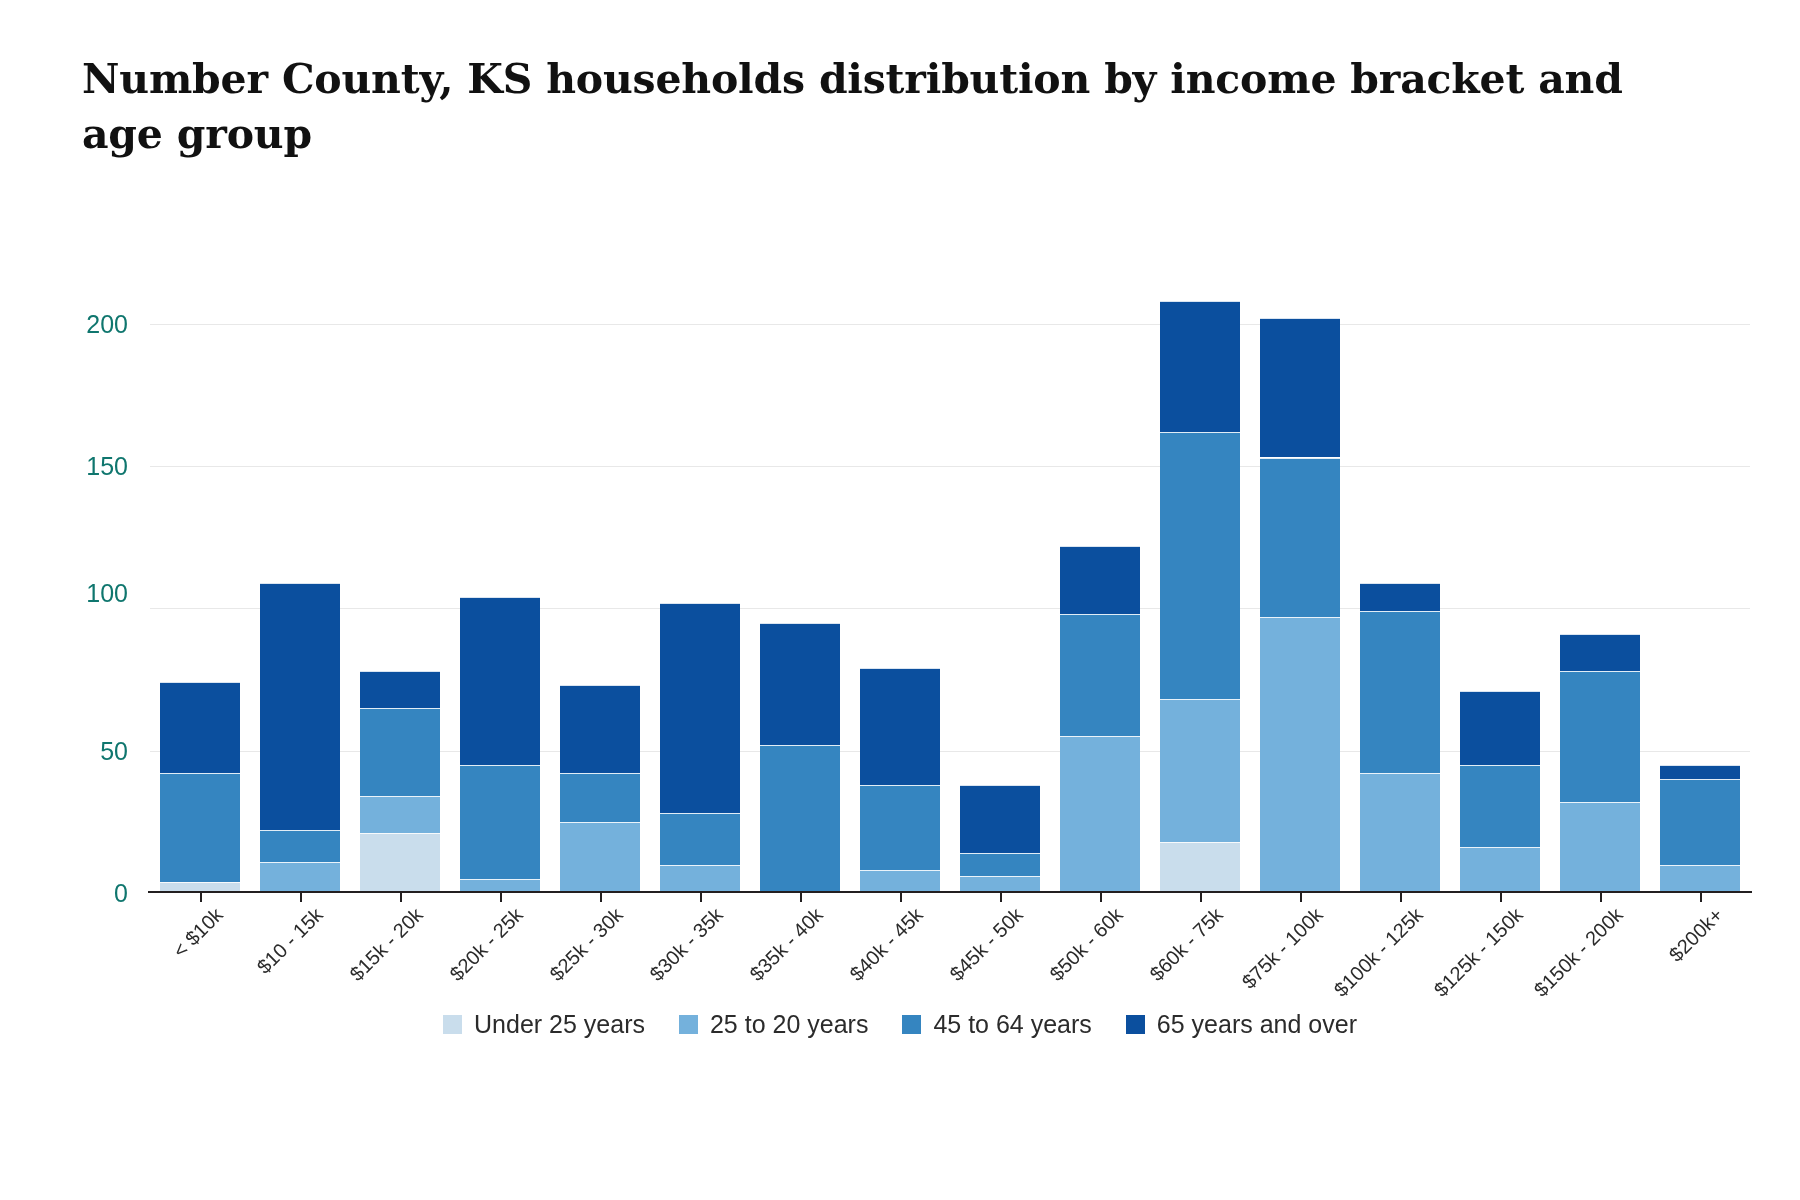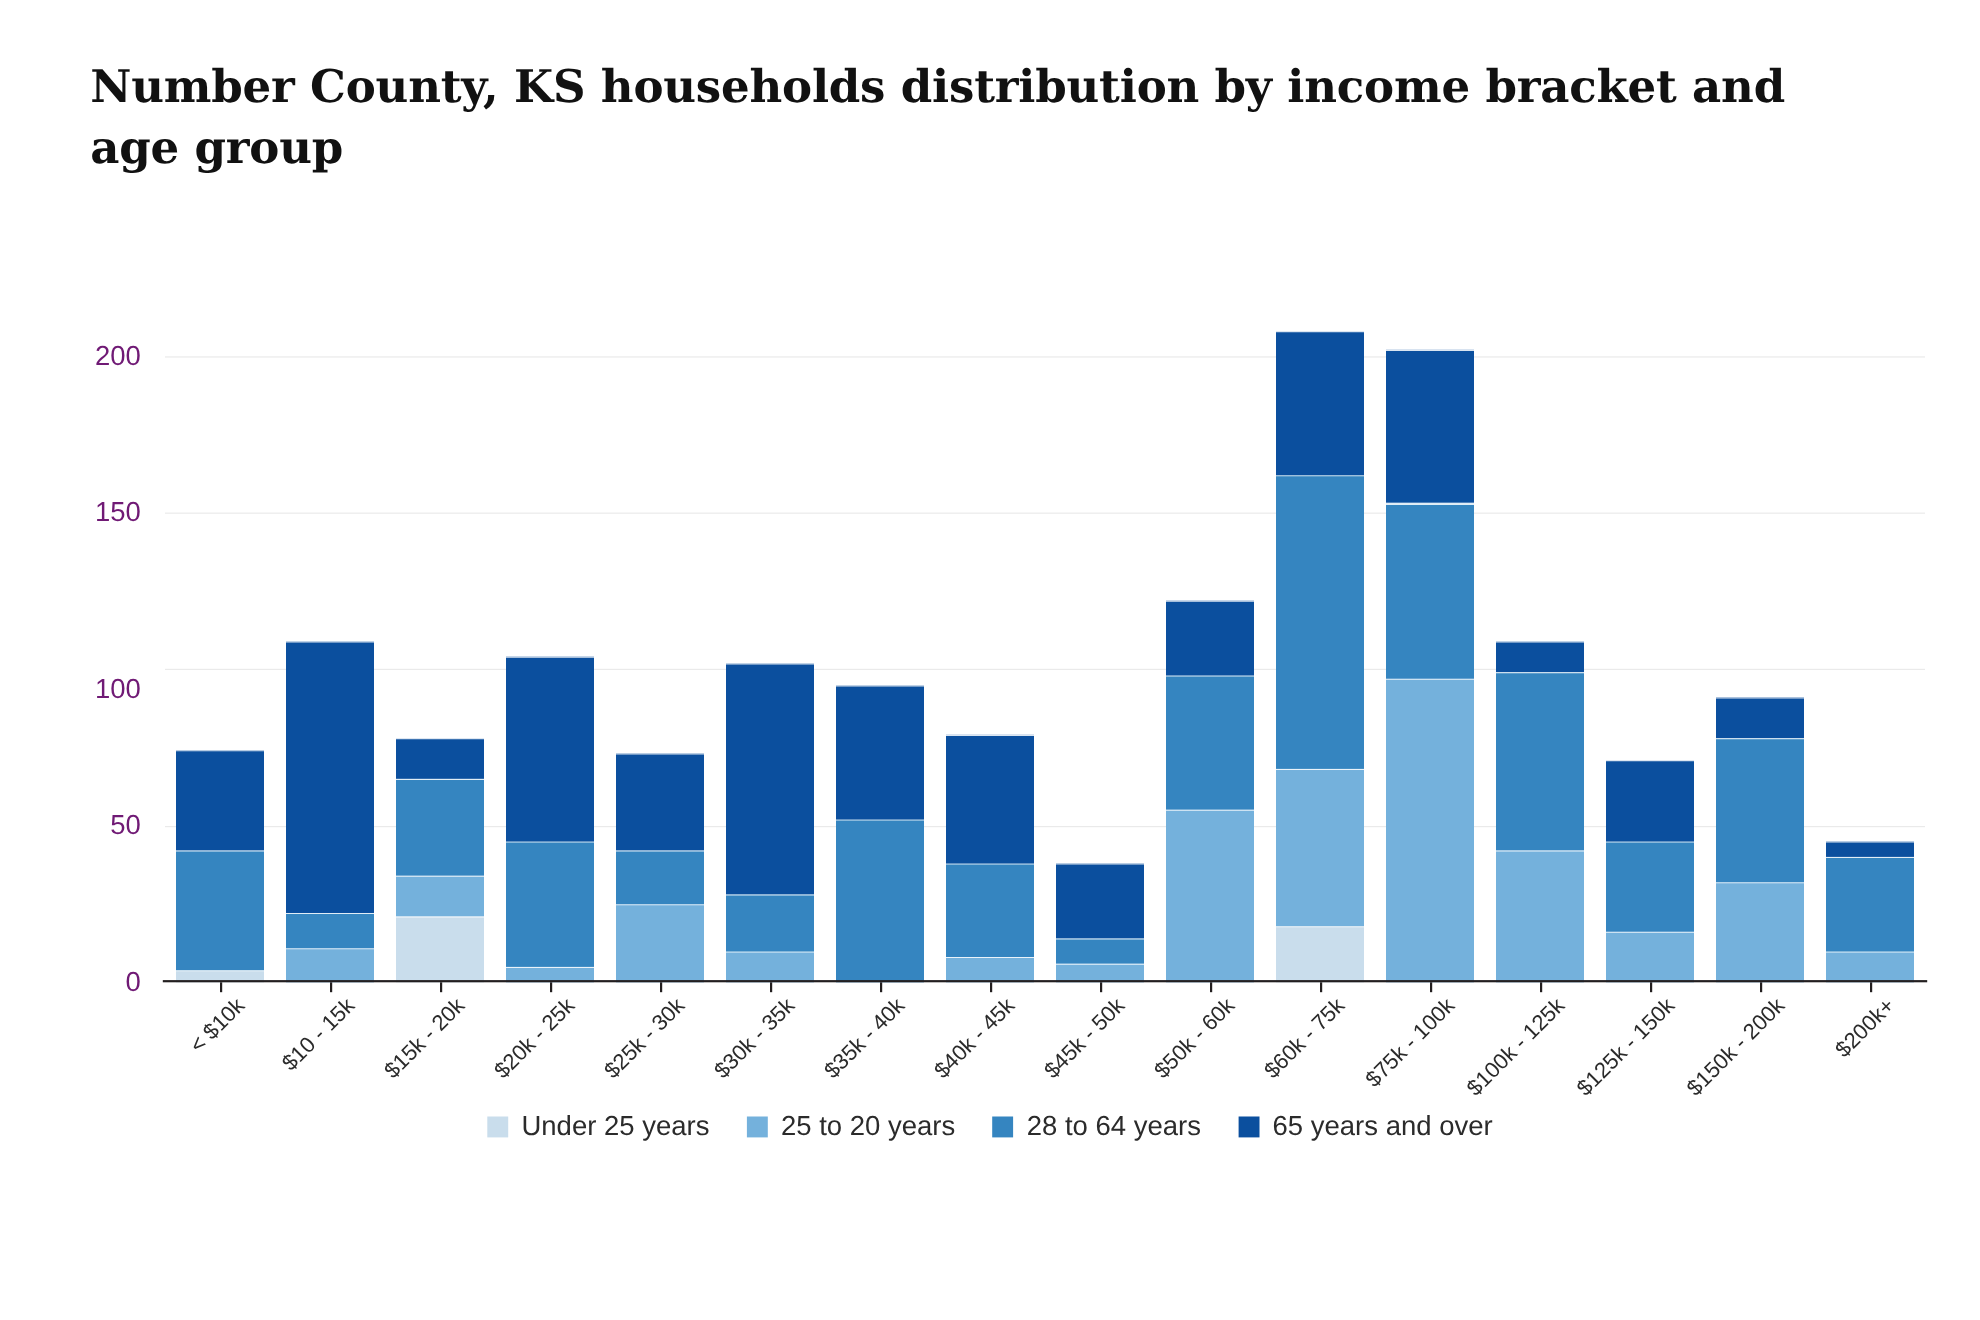--- a/index.html
+++ b/index.html
@@ -67,21 +67,21 @@
     width: 1604px;
     height: 2px;
     background: #231f20;
   }
   .ytick-label {
     position: absolute;
     right: 1622px;
     width: 120px;
     text-align: right;
     font-size: 25px;
-    color: #701a75;
+    color: #0f766e;
     transform: translateY(-50%);
     white-space: nowrap;
   }
   .tickmark {
     position: absolute;
     bottom: -9px;
     width: 2px;
     height: 9px;
     background: #231f20;
   }
@@ -167,21 +167,21 @@
 <div class="page">
 
   <div class="title">Number County, KS households distribution by income bracket and age group</div>
 
   <div class="plot">
     <div id="gridlines">
         <div class="ytick-label" style="top: 612px;">0</div>
         <div class="gridline" style="top: 469.674px;"></div>
         <div class="ytick-label" style="top: 469.674px;">50</div>
         <div class="gridline" style="top: 327.349px;"></div>
-        <div class="ytick-label" style="top: 346px;">100</div>
+        <div class="ytick-label" style="top: 312px;">100</div>
         <div class="gridline" style="top: 185.023px;"></div>
         <div class="ytick-label" style="top: 185.023px;">150</div>
         <div class="gridline" style="top: 42.6977px;"></div>
         <div class="ytick-label" style="top: 42.6977px;">200</div>
       </div>
     <div id="bars">
         <div class="bar-group" style="left: 10px; width: 80px; height: 612px;">
           <div class="seg" title="Under 25 years: 4" style="bottom: 0px; height: 11.386px; background: rgb(201, 221, 236); border-top: 1px solid rgba(255, 255, 255, 0.85);"></div>
           <div class="seg" title="45 to 64 years: 38" style="bottom: 11.386px; height: 108.167px; background: rgb(53, 133, 192); border-top: 1px solid rgba(255, 255, 255, 0.85);"></div>
           <div class="seg" title="65 years and over: 32" style="bottom: 119.553px; height: 91.0884px; background: rgb(11, 79, 158); border-top: 1px solid rgba(255, 255, 255, 0.85);"></div>
@@ -307,21 +307,21 @@
       <div class="legend-item">
         <span class="legend-swatch" style="background: rgb(201, 221, 236);"></span>
         <span class="legend-label">Under 25 years</span>
       </div>
       <div class="legend-item">
         <span class="legend-swatch" style="background: rgb(116, 177, 220);"></span>
         <span class="legend-label">25 to 20 years</span>
       </div>
       <div class="legend-item">
         <span class="legend-swatch" style="background: rgb(53, 133, 192);"></span>
-        <span class="legend-label">28 to 64 years</span>
+        <span class="legend-label">45 to 64 years</span>
       </div>
       <div class="legend-item">
         <span class="legend-swatch" style="background: rgb(11, 79, 158);"></span>
         <span class="legend-label">65 years and over</span>
       </div>
     </div>
 
 
 </div>
 

